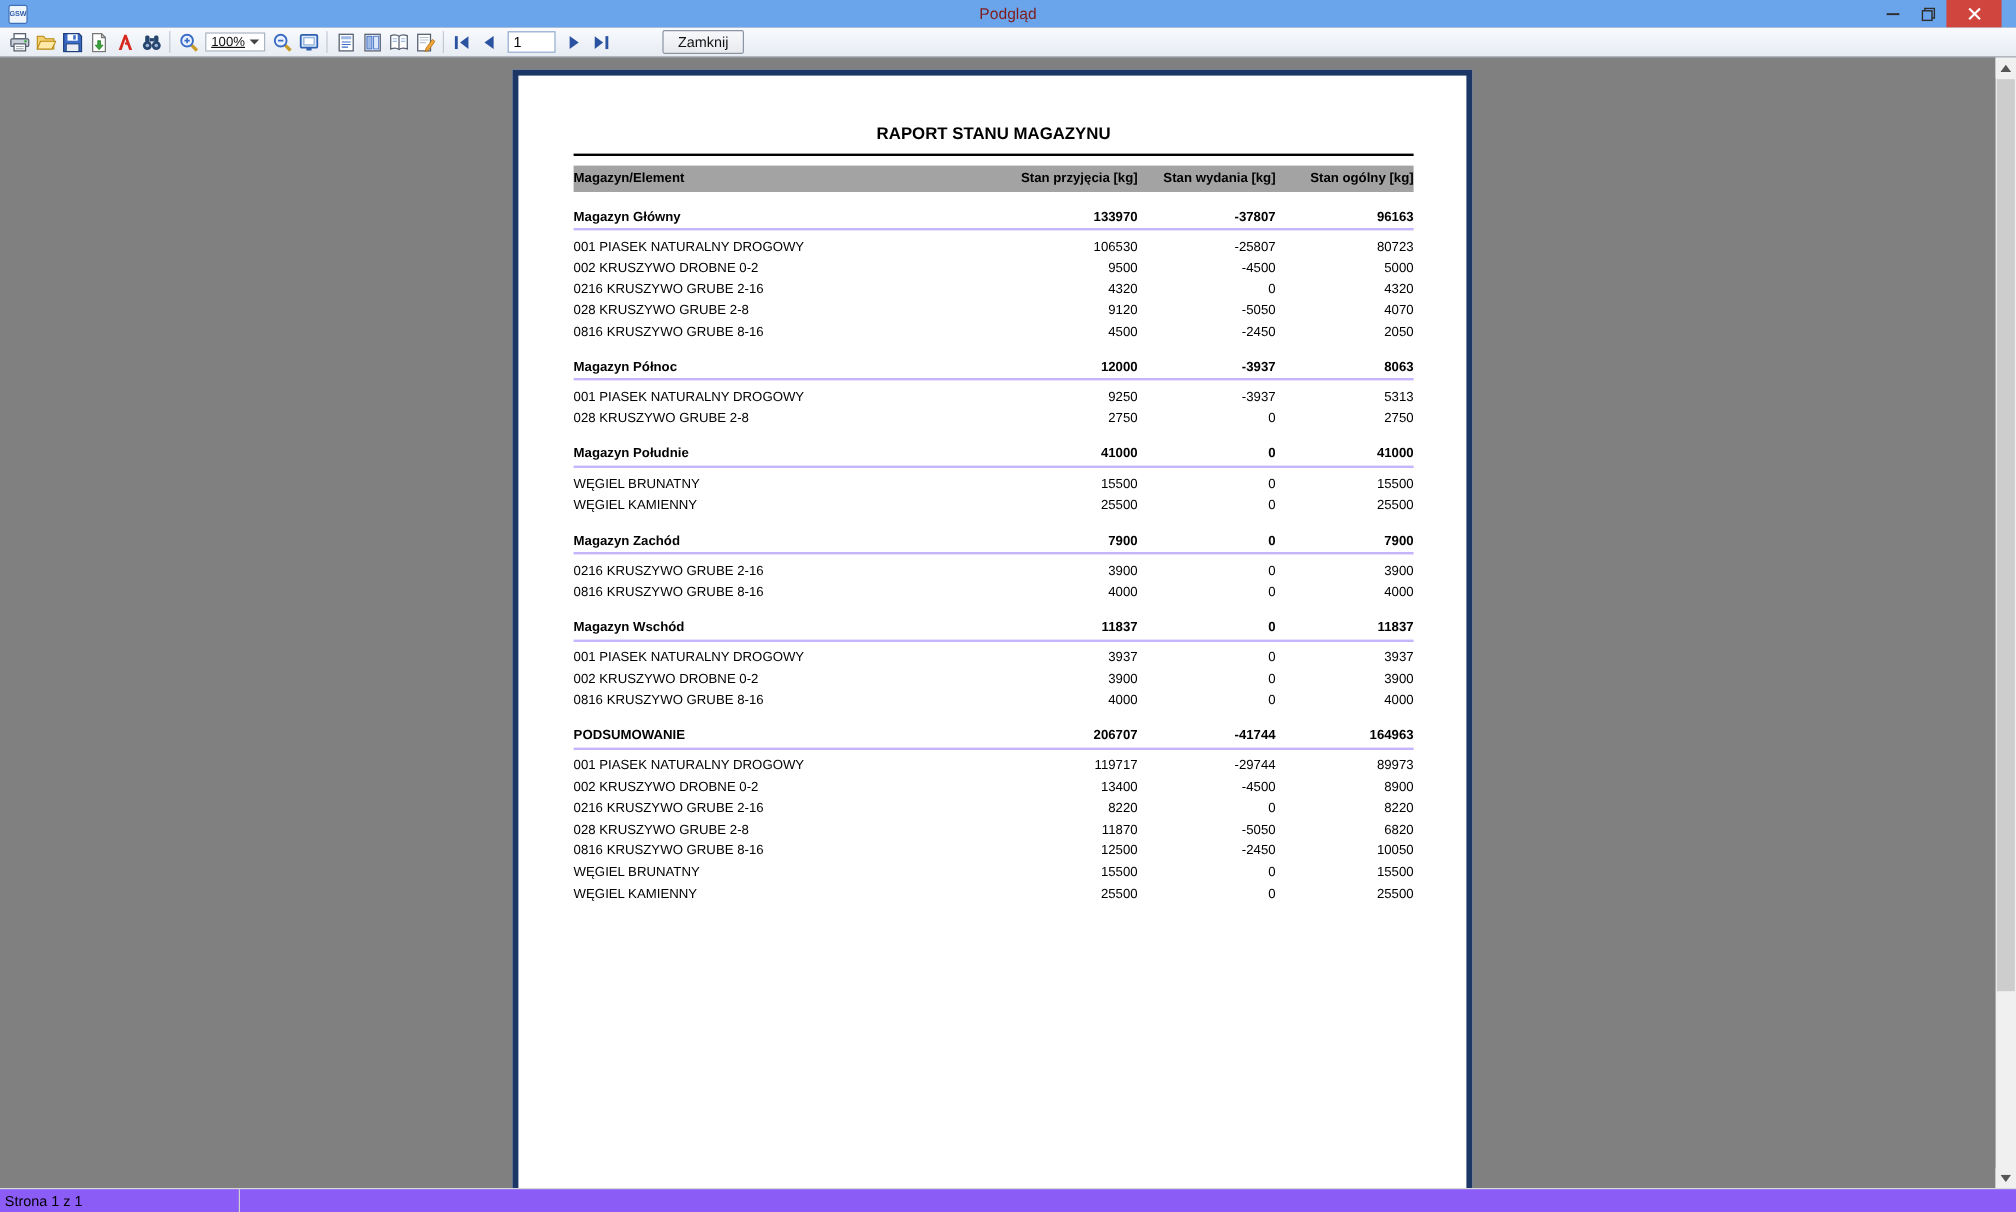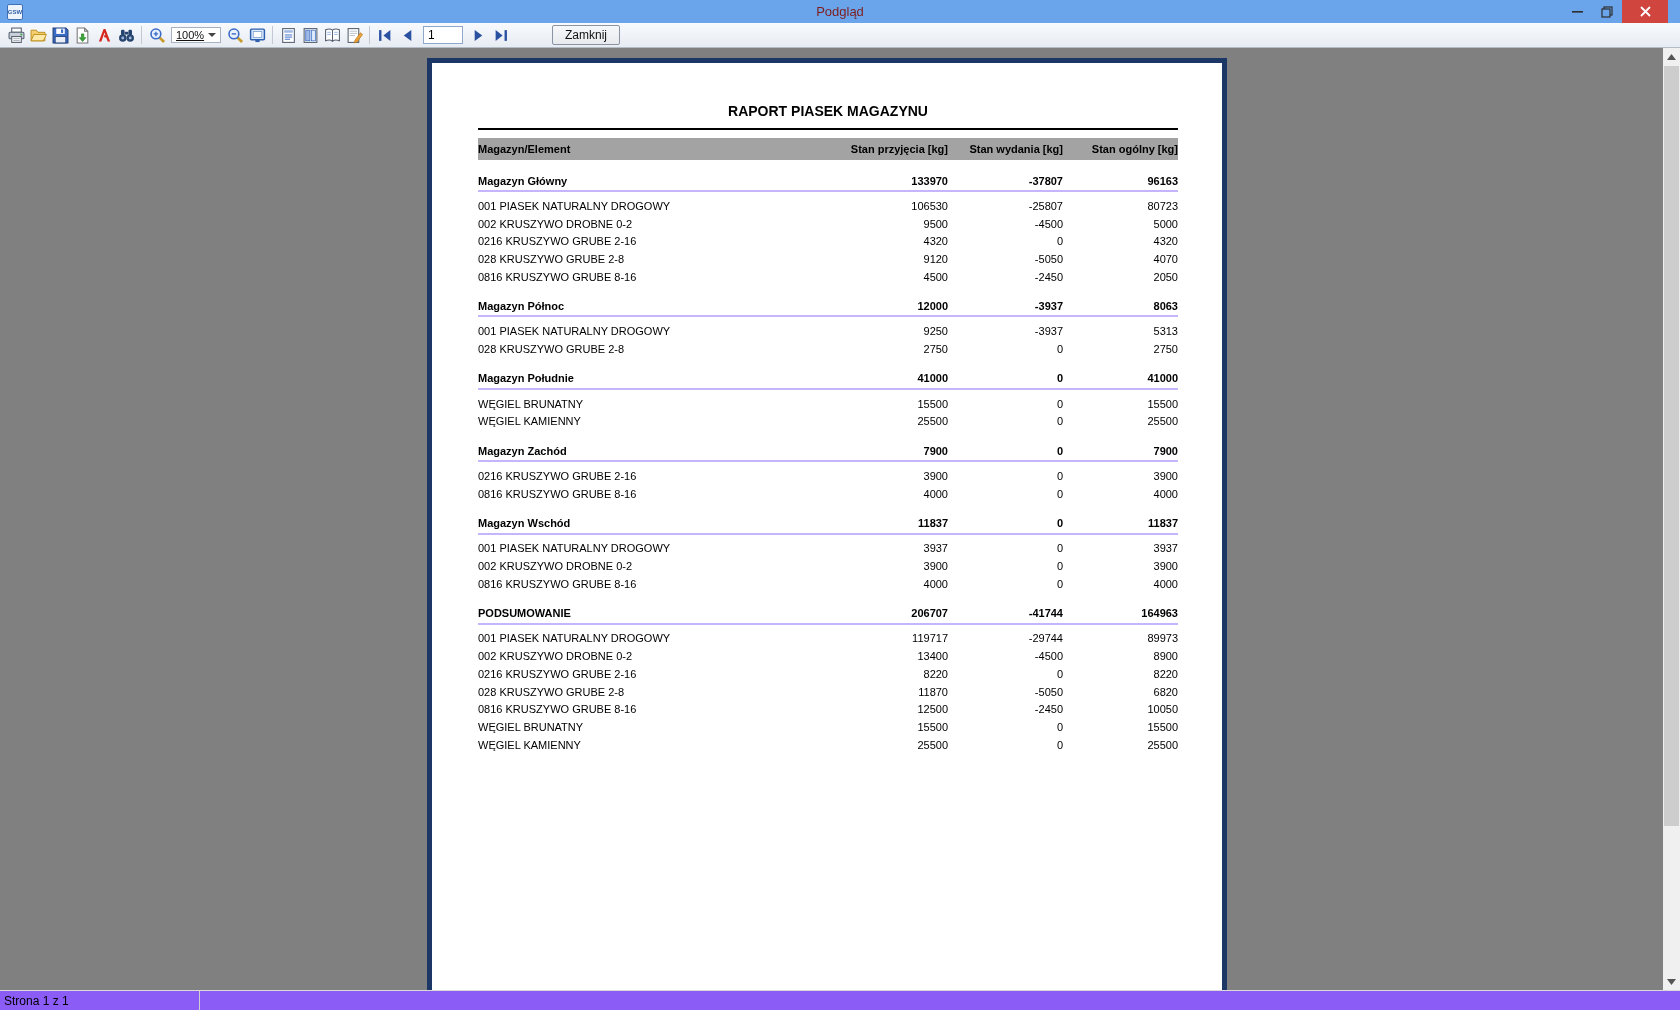--- a/index.html
+++ b/index.html
@@ -224,21 +224,21 @@
     <svg width="14" height="13" viewBox="0 0 13 12">
       <path d="M1.5 1v10L8 6z" fill="#2a52a0"></path>
       <rect x="9.8" y="1" width="2.2" height="10" fill="#2a52a0"></rect>
       </svg>
   </div>
   <button class="close-preview">Zamknij</button>
 </div>
 
 <div class="workspace">
   <div class="page">
-    <div class="rep-title">RAPORT PIASEK MAGAZYNU</div>
+    <div class="rep-title">RAPORT STANU MAGAZYNU</div>
     <div class="rep-rule"></div>
     <div class="col-header">
       <span class="c1">Magazyn/Element</span>
       <span class="c2">Stan przyjęcia [kg]</span>
       <span class="c3">Stan wydania [kg]</span>
       <span class="c4">Stan ogólny [kg]</span>
     </div>
     <div id="table-body">
   <div>
     <div class="row group-row">

